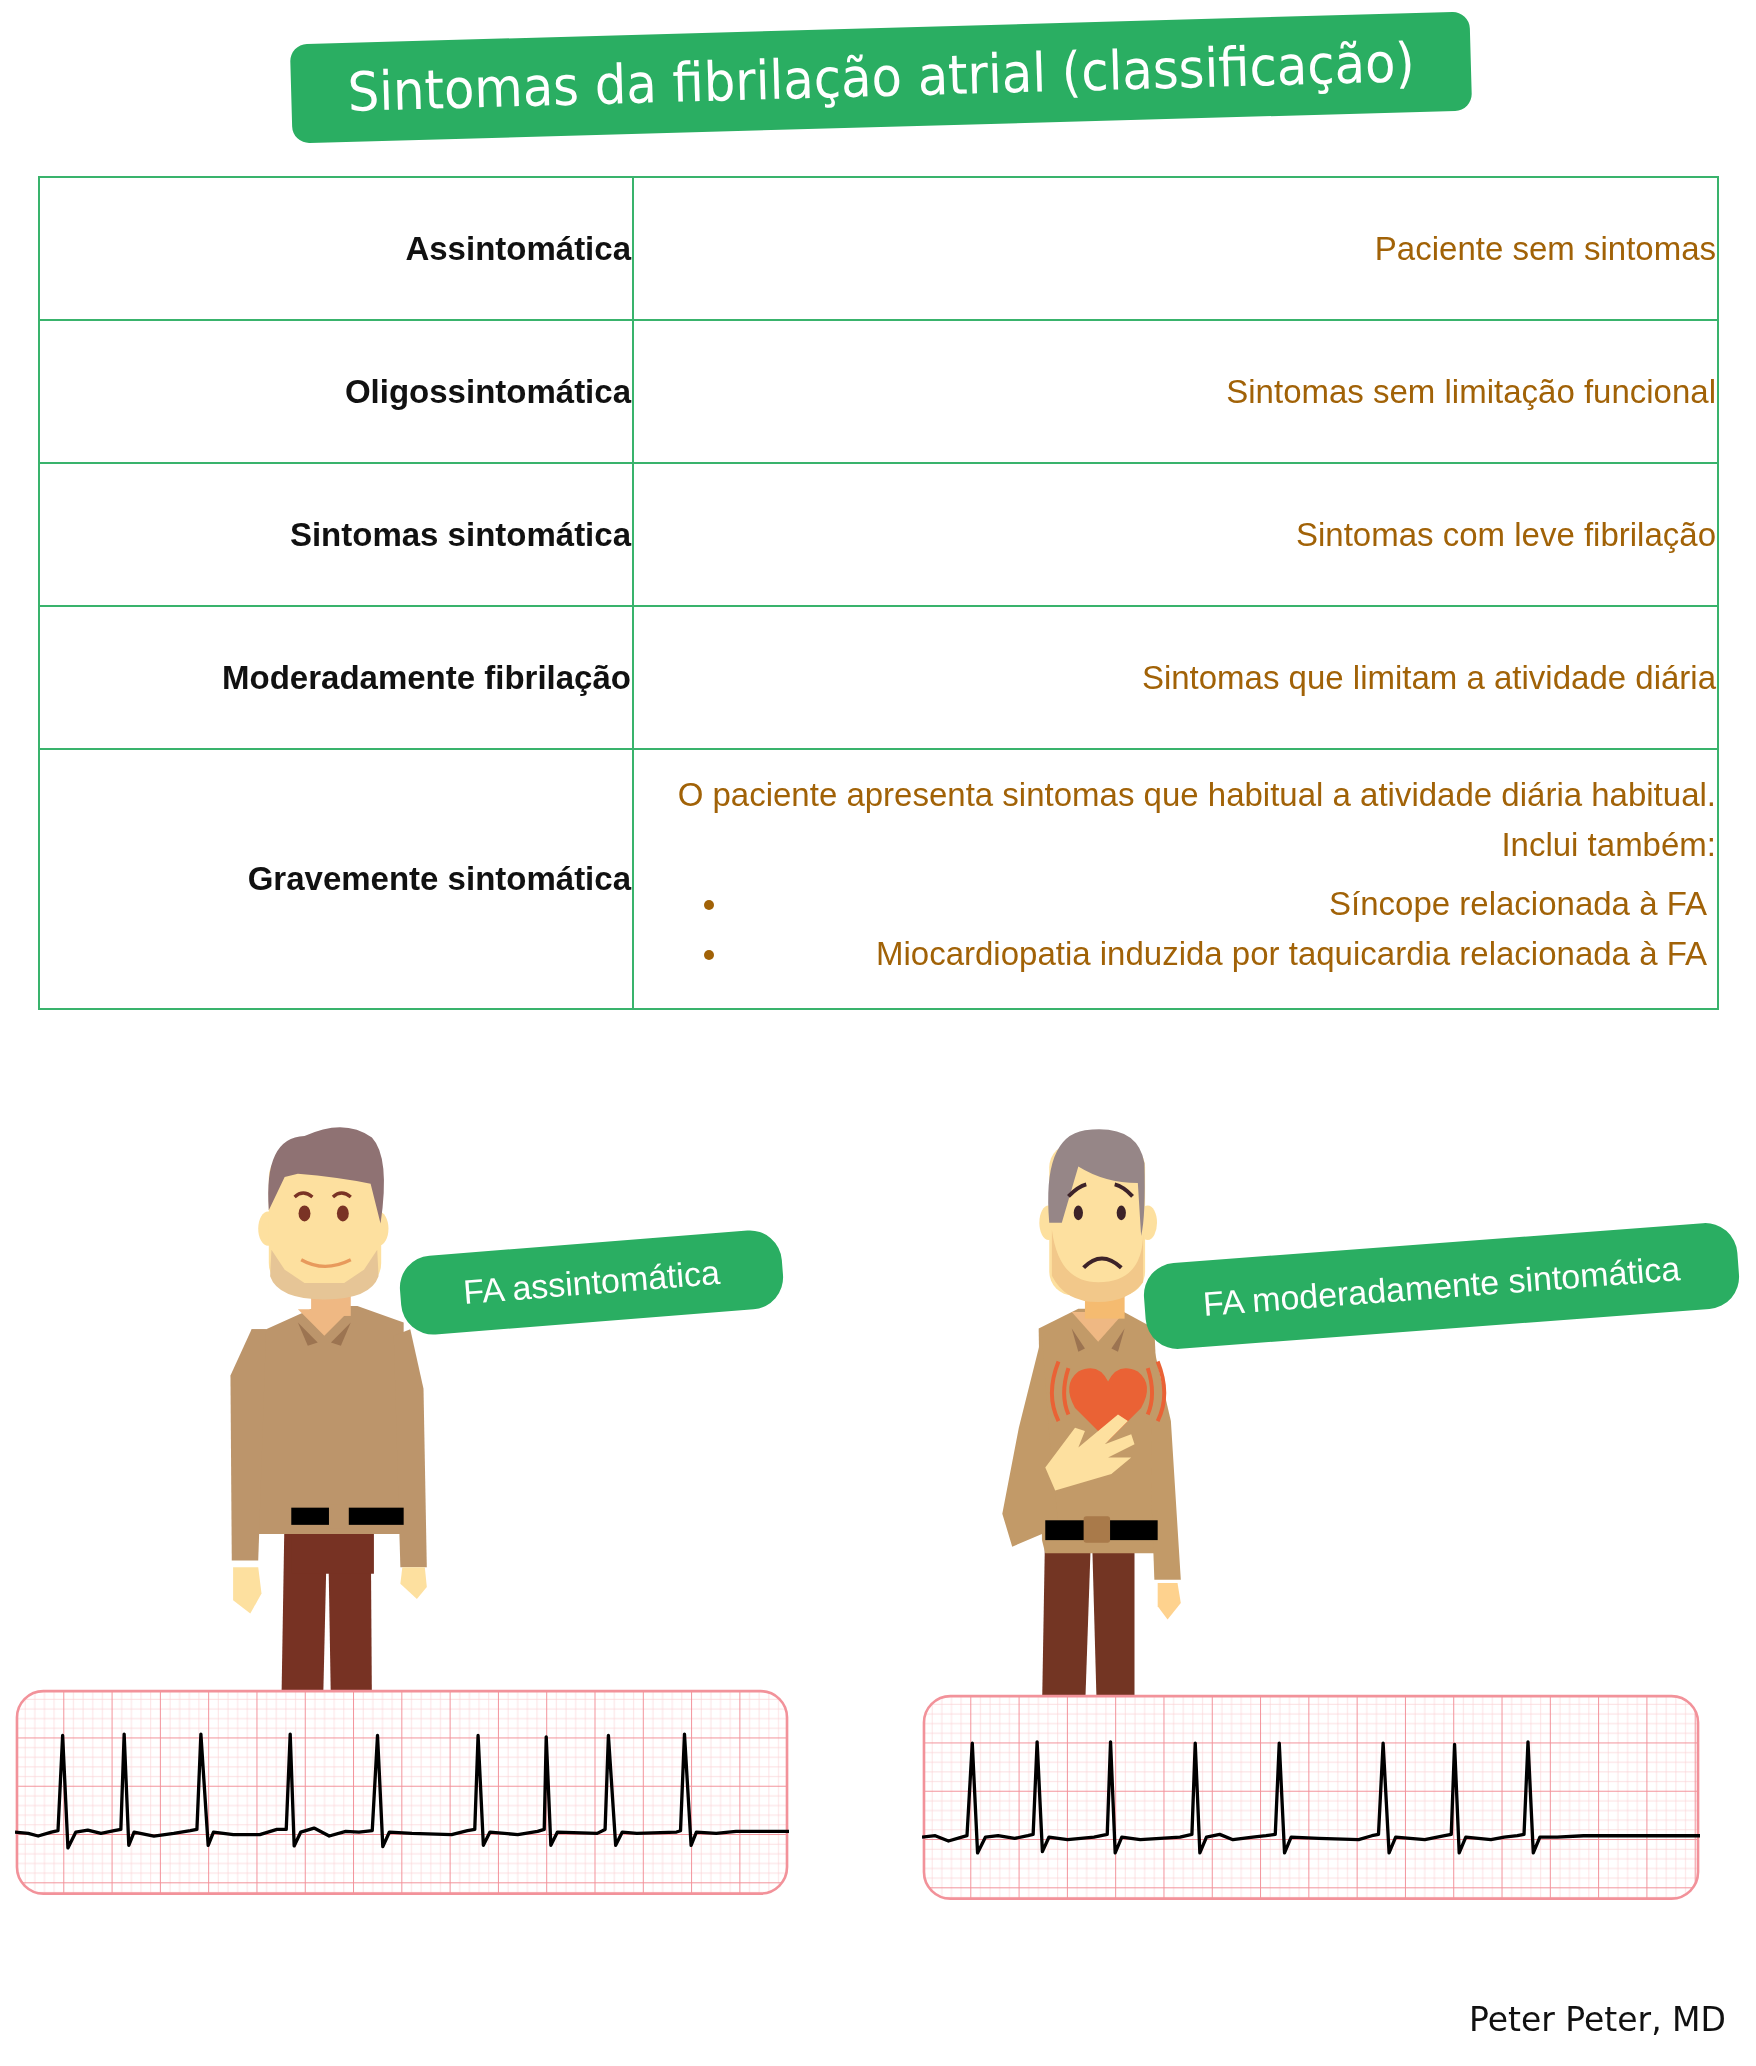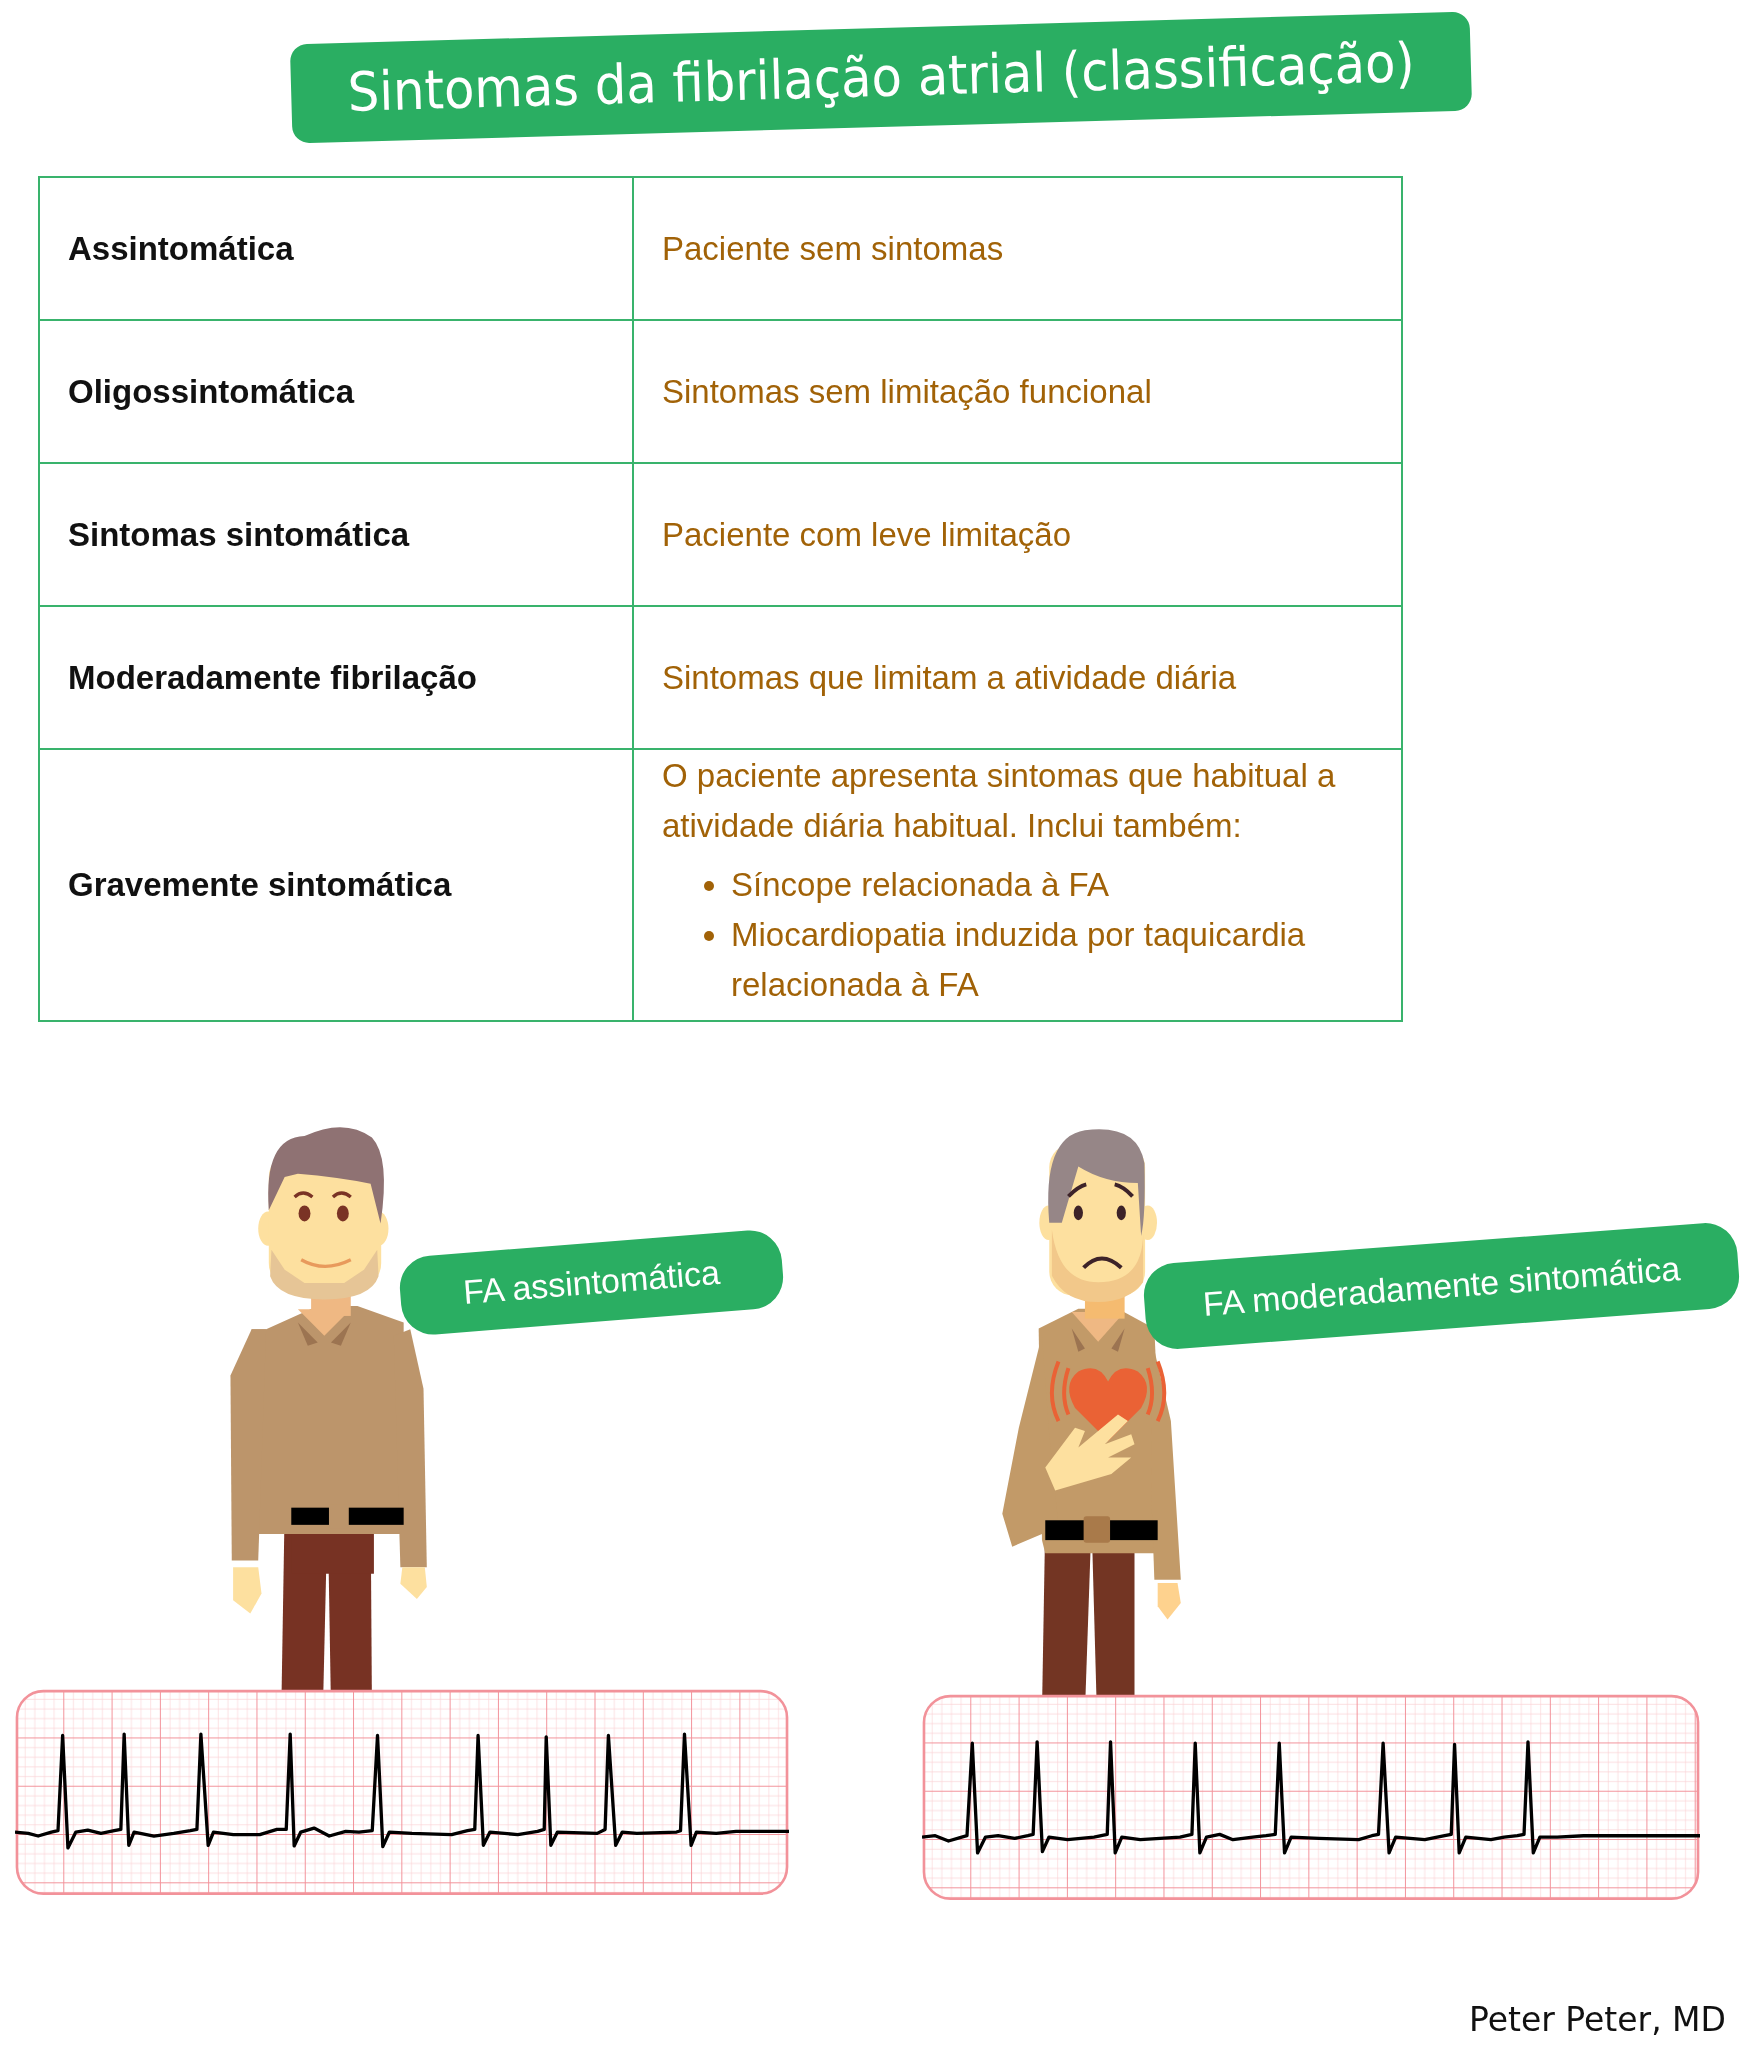--- a/index.html
+++ b/index.html
@@ -6,21 +6,21 @@
   body { width: 1756px; height: 2066px; position: relative; overflow: hidden;
          font-family: "Liberation Sans", sans-serif; color: #111; }
   .title-pill {
     position: absolute; left: 291px; top: 28px; width: 1180px; height: 99px;
     background: #2aae62; border-radius: 17px; transform: rotate(-1.6deg);
     transform-origin: center; display: flex; align-items: center; justify-content: center;
   }
   .title-pill span { color: #fff; font-size: 54px; font-family: "DejaVu Sans", sans-serif;
                      letter-spacing: 0px; white-space: nowrap; transform: scaleX(0.92); display: inline-block; }
   table.grid {
-    position: absolute; left: 38px; top: 176px; width: 1365px; border-collapse: collapse;
+    position: absolute; left: 38px; top: 176px; width: 1681px; border-collapse: collapse; text-align: right;
   }
   table.grid td { border: 2.6px solid #39b36c; vertical-align: middle; }
   table.grid td.label { width: 563px; padding-left: 28px; font-weight: bold; font-size: 33px; }
   table.grid td.desc { padding-left: 28px; font-size: 33px; color: #a16207; }
   table.grid tr.r { height: 143px; }
   table.grid tr.rlast { height: 260px; }
   .desc p { margin: 0; line-height: 50px; }
   .desc ul { margin: 9px; padding-left: 60px; }
   .desc li { line-height: 50px; }
   .person { position: absolute; }
@@ -45,21 +45,21 @@
       <tr class="r">
     <td class="label">Assintomática</td>
     <td class="desc">Paciente sem sintomas</td>
   </tr>
   <tr class="r">
     <td class="label">Oligossintomática</td>
     <td class="desc">Sintomas sem limitação funcional</td>
   </tr>
   <tr class="r">
     <td class="label">Sintomas sintomática</td>
-    <td class="desc">Paciente com leve limitação</td>
+    <td class="desc">Sintomas com leve fibrilação</td>
   </tr>
   <tr class="r">
     <td class="label">Moderadamente fibrilação</td>
     <td class="desc">Sintomas que limitam a atividade diária</td>
   </tr>
   <tr class="rlast">
     <td class="label">Gravemente sintomática</td>
     <td class="desc">
       <p>O paciente apresenta sintomas que habitual a atividade diária habitual. Inclui também:</p>
       <ul>

